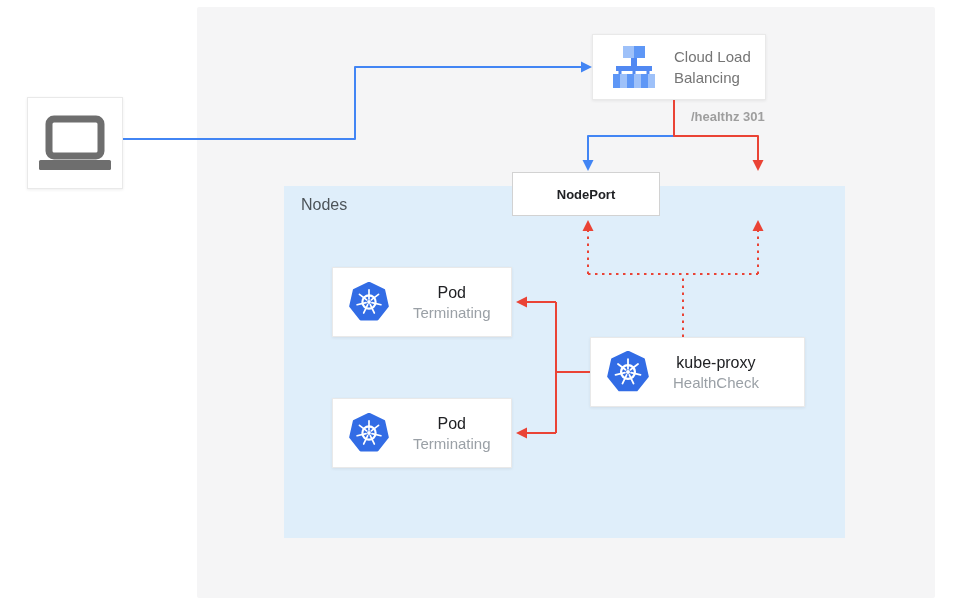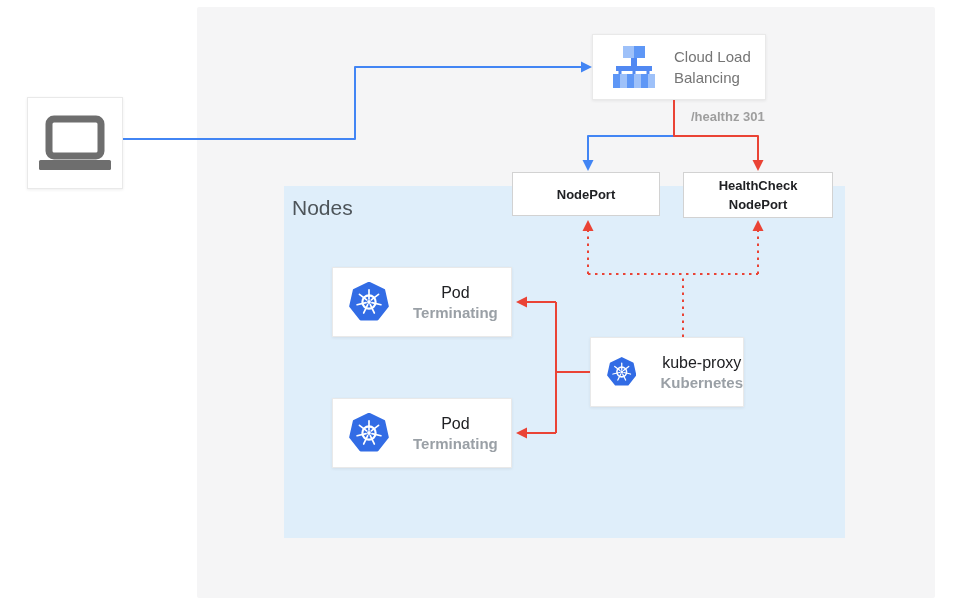--- a/index.html
+++ b/index.html
@@ -9,43 +9,43 @@
   }
   .outer-panel{
     position:absolute;left:197px;top:7px;width:738px;height:591px;
     background:#f5f5f6;border-radius:2px;
   }
   .nodes-panel{
     position:absolute;left:284px;top:186px;width:561px;height:352px;
     background:#dfeefa;
   }
   .nodes-label{
-    position:absolute;left:8px;top:10px;font-size:21px;color:#4d5459;
+    position:absolute;left:17px;top:10px;font-size:16px;color:#4d5459;
   }
   .card{
     position:absolute;background:#fff;border:1px solid #e9e9e9;
     box-shadow:0 1px 3px rgba(0,0,0,.07);box-sizing:border-box;
   }
   .client-card{left:27px;top:97px;width:96px;height:92px;
     display:flex;align-items:center;justify-content:center;}
   .clb-card{left:592px;top:34px;width:174px;height:66px;
     display:flex;align-items:center;gap:15px;padding-left:16px;}
   .clb-label{font-size:15px;line-height:21px;color:#757575;width:82px;}
   .port-card{border:1px solid #d2d2d2;box-shadow:none;
     display:flex;align-items:center;justify-content:center;text-align:center;}
   .nodeport-card{left:512px;top:172px;width:148px;height:44px;}
   .hcnp-card{left:683px;top:172px;width:150px;height:46px;}
   .port-label{font-size:13px;font-weight:700;color:#202124;line-height:19px;}
   .hcnp-card .port-label{width:110px;}
   .entity-card{display:flex;align-items:center;gap:24px;padding-left:16px;text-align:center;}
   .pod1-card{left:332px;top:267px;width:180px;height:70px;}
   .pod2-card{left:332px;top:398px;width:180px;height:70px;}
-  .kubeproxy-card{left:590px;top:337px;width:154px;height:70px;}
+  .kubeproxy-card{left:590px;top:337px;width:215px;height:70px;}
   .entity-title{font-size:16px;color:#202124;line-height:21px;}
-  .entity-sub{font-size:15px;color:#9aa0a6;line-height:20px;font-weight:bold;}
+  .entity-sub{font-size:15px;color:#9aa0a6;line-height:20px;}
   .healthz-label{
     position:absolute;left:691px;top:109px;font-size:13px;font-weight:700;color:#9e9e9e;
   }
   .edges-svg{position:absolute;left:0;top:0;pointer-events:none;}
   .icon{display:block;}
 </style>
 </head>
 <body>
 
 <div class="canvas">
@@ -81,23 +81,20 @@
     </svg>
     <div class="clb-label">Cloud Load Balancing</div>
   </div>
 
   <div class="healthz-label">/healthz 301</div>
 
   <div class="card port-card nodeport-card">
     <div class="port-label">NodePort</div>
   </div>
 
-  <div class="card port-card hcnp-card">
-    <div class="port-label">HealthCheck NodePort</div>
-  </div>
 
   <div class="card entity-card pod1-card">
     <svg class="icon" width="40" height="40" viewBox="0 0 40 40">
       <polygon points="20,1 34.85,8.15 38.52,24.23 28.25,37.12 11.75,37.12 1.48,24.23 5.15,8.15" fill="#326ce5" stroke="#326ce5" stroke-width="2.6" stroke-linejoin="round"></polygon>
       <g stroke="#ffffff" stroke-width="1.7" stroke-linecap="round">
         <line x1="20" y1="17" x2="20" y2="7.8"></line>
         <line x1="22.35" y1="17.88" x2="29.54" y2="12.39"></line>
         <line x1="22.92" y1="20.67" x2="31.89" y2="22.71"></line>
         <line x1="21.3" y1="22.7" x2="25.29" y2="30.99"></line>
         <line x1="18.7" y1="22.7" x2="14.71" y2="30.99"></line>
@@ -144,21 +141,21 @@
         <line x1="21.3" y1="22.7" x2="25.29" y2="30.99"></line>
         <line x1="18.7" y1="22.7" x2="14.71" y2="30.99"></line>
         <line x1="17.08" y1="20.67" x2="8.11" y2="22.71"></line>
         <line x1="17.65" y1="17.88" x2="10.46" y2="12.39"></line>
       </g>
       <circle cx="20" cy="20" r="6.6" fill="none" stroke="#ffffff" stroke-width="2.1"></circle>
       <circle cx="20" cy="20" r="1.9" fill="#ffffff"></circle>
     </svg>
     <div>
       <div class="entity-title">kube-proxy</div>
-      <div class="entity-sub">Kubernetes</div>
+      <div class="entity-sub">HealthCheck</div>
     </div>
   </div>
 
   <svg class="edges-svg" width="953" height="612" viewBox="0 0 953 612">
 
     <path d="M123 139 H355 V67 H581" fill="none" stroke="#4285f4" stroke-width="2" stroke-linejoin="round"></path>
     <polygon points="592,67 581,61.5 581,72.5" fill="#4285f4"></polygon>
 
     <path d="M674 136 H588 V160" fill="none" stroke="#4285f4" stroke-width="2" stroke-linejoin="round"></path>
     <polygon points="588,171 582.5,160 593.5,160" fill="#4285f4"></polygon>

